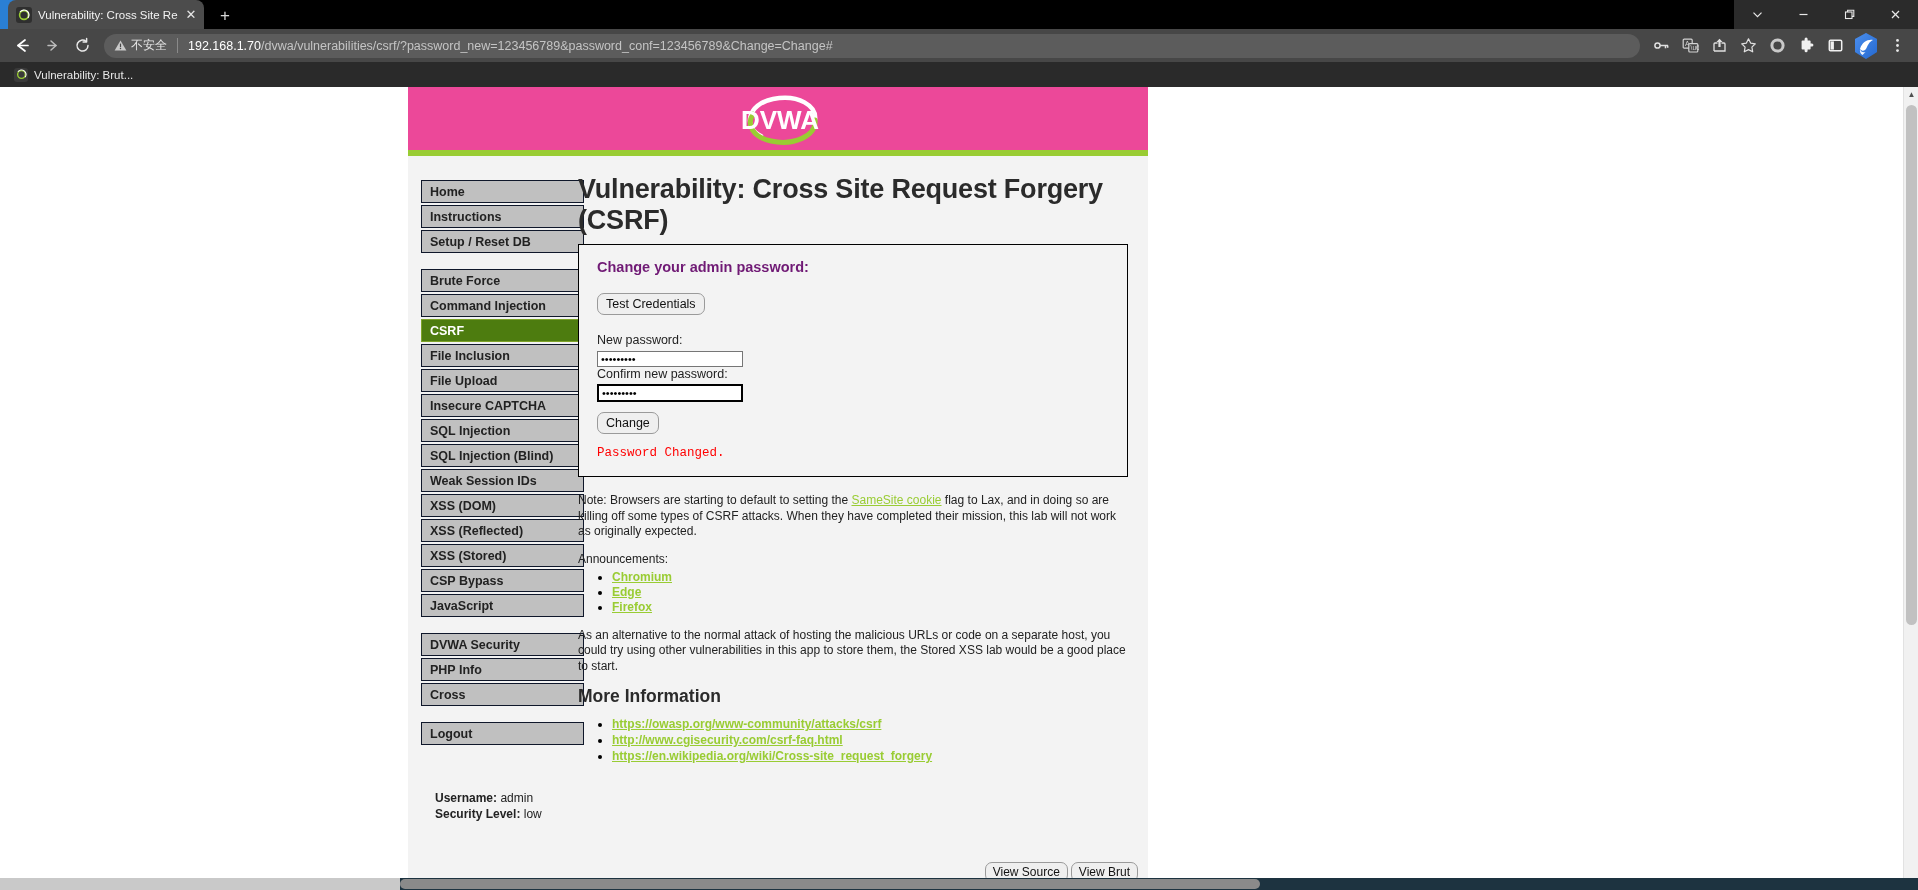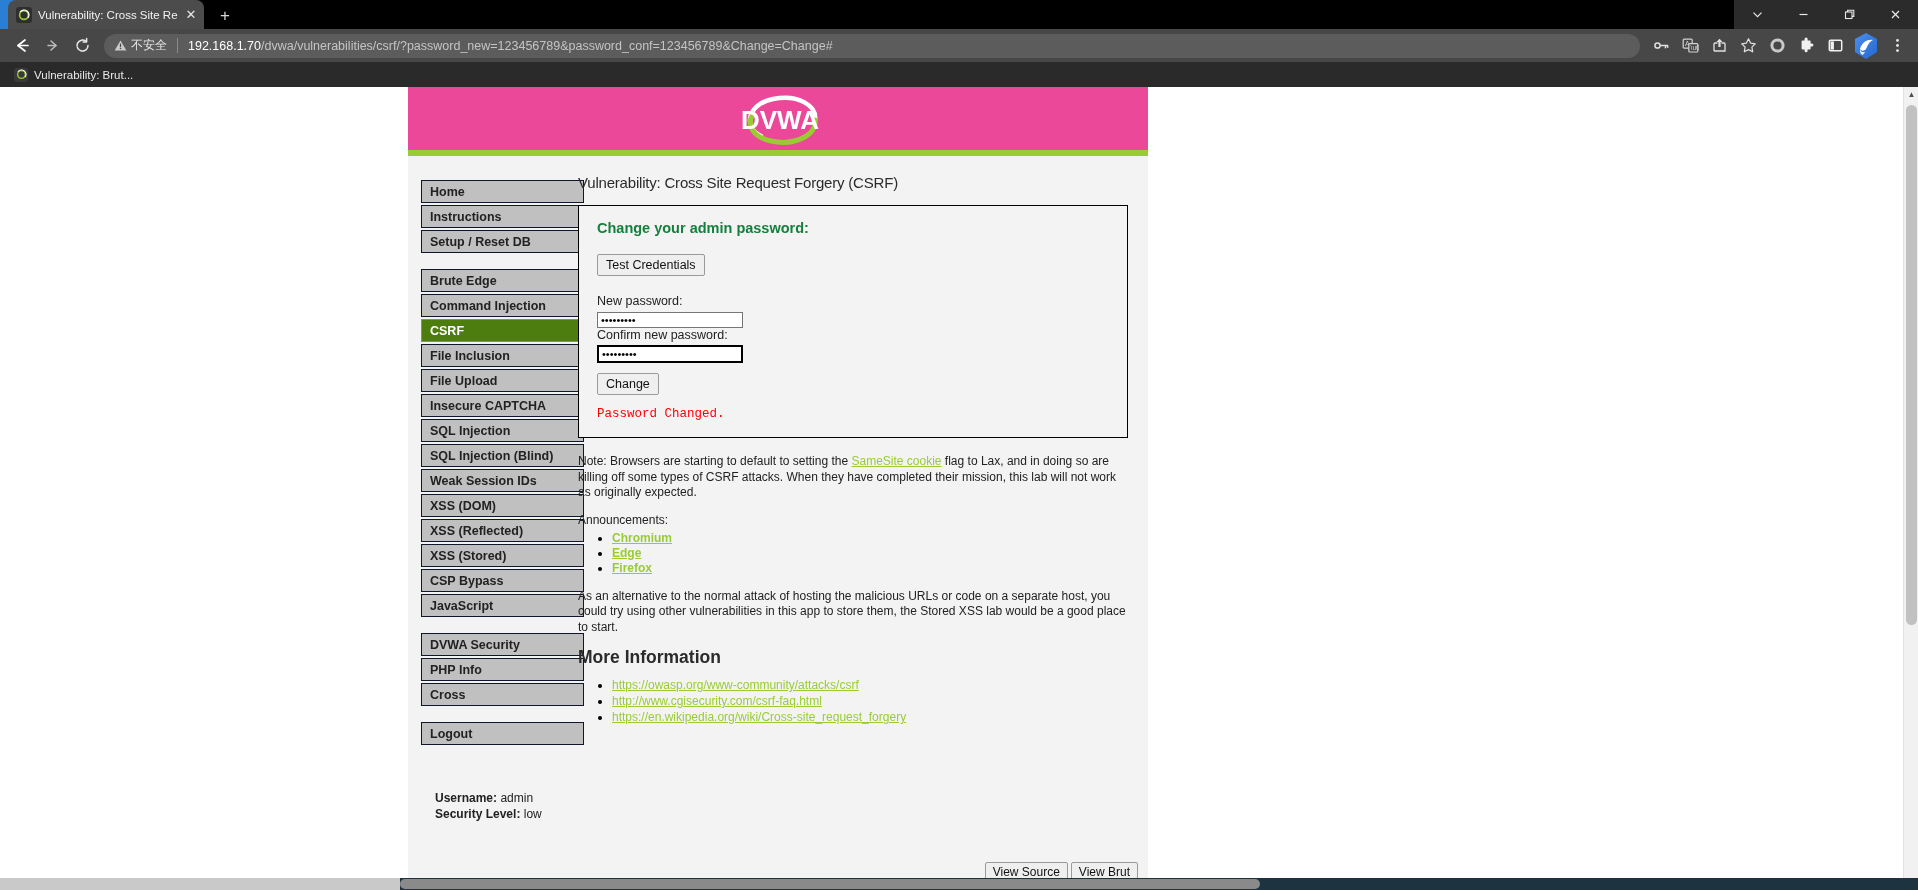--- a/index.html
+++ b/index.html
@@ -111,33 +111,33 @@
   .menu-group { margin-bottom:16px; }
   .menu-item {
     display:block; width:163px; background:#c0c0c0; color:#222222;
     border:1px solid #0f172a; padding:3.5px 8px; font-size:12.5px; font-weight:bold;
     margin-bottom:2px; text-decoration:none; line-height:14px;
   }
   .menu-item.active { background:#4d7c0f; color:#ffffff; border-color:#7ea329; }
 
   .main { flex:1 1 auto; padding:18px 20px 0 18px; min-width:0; }
   h1.page-title {
-    font-size:15px; color:#2b2b2b; font-weight:normal;
-    margin:0 0 14px 0; letter-spacing:-0.2px;
+    font-size:27px; color:#2b2b2b; font-weight:bold;
+    margin:0 0 8px 0; letter-spacing:-0.2px;
   }
   .panel {
     border:1px solid #000000; background:#f3f3f3;
     padding:14px 18px 16px 18px; margin-bottom:16px;
   }
   .panel h2 {
-    font-size:14.5px; font-weight:bold; color:#15803d; margin:0 0 18px 0;
+    font-size:14.5px; font-weight:bold; color:#701a75; margin:0 0 18px 0;
   }
   .btn {
     font-family:"Liberation Sans", sans-serif; font-size:12.5px;
-    background:#efefef; border:1px solid #9a9a9a; border-radius:2px;
+    background:#efefef; border:1px solid #9a9a9a; border-radius:7px;
     padding:3px 8px; color:#111; cursor:pointer;
   }
   .field-label { font-size:12.5px; color:#222; margin:0 0 2px 0; }
   input.pw {
     width:146px; height:16px; font-size:11px; padding:1px 3px;
     border:1px solid #767676; background:#ffffff; border-radius:0;
     font-family:"Liberation Sans", sans-serif;
   }
   input.pw.focused { border:2px solid #000000; height:18px; }
   .spacer-18 { height:18px; }
@@ -153,21 +153,21 @@
   a.gl { color:#9c3; text-decoration:underline; font-weight:normal; }
   p.ann { font-size:12px; color:#222; margin:0 0 4px 0; }
   ul.links { margin:0 0 14px 34px; padding:0; }
   ul.links li { font-size:12px; margin:0 0 1px 0; }
   ul.links li a { color:#9c3; text-decoration:underline; font-weight:bold; }
   h2.more {
     font-size:17.5px; font-weight:bold; color:#2b2b2b; margin:12px 0 10px 0;
   }
   ul.more-links { margin:0 0 0 34px; padding:0; }
   ul.more-links li { font-size:12px; margin:0 0 2px 0; }
-  ul.more-links li a { color:#9c3; text-decoration:underline; font-weight:normal; }
+  ul.more-links li a { color:#9c3; text-decoration:underline; font-weight:bold; }
 
   .footer-info {
     padding:30px 0 0 14px; font-size:12px; color:#222;
   }
   .footer-info div { margin-bottom:2px; }
   .footer-info b { font-weight:bold; }
 
   .viewbtns {
     position:absolute; right:10px; bottom:8px; display:flex; gap:3px;
   }
@@ -378,21 +378,21 @@
       <div class="body-row">
 
         <nav class="sidebar">
           <div class="menu-group">
             <a class="menu-item">Home</a>
             <a class="menu-item">Instructions</a>
             <a class="menu-item">Setup / Reset DB</a>
           </div>
 
           <div class="menu-group">
-            <a class="menu-item">Brute Edge</a>
+            <a class="menu-item">Brute Force</a>
             <a class="menu-item">Command Injection</a>
             <a class="menu-item active">CSRF</a>
             <a class="menu-item">File Inclusion</a>
             <a class="menu-item">File Upload</a>
             <a class="menu-item">Insecure CAPTCHA</a>
             <a class="menu-item">SQL Injection</a>
             <a class="menu-item">SQL Injection (Blind)</a>
             <a class="menu-item">Weak Session IDs</a>
             <a class="menu-item">XSS (DOM)</a>
             <a class="menu-item">XSS (Reflected)</a>

